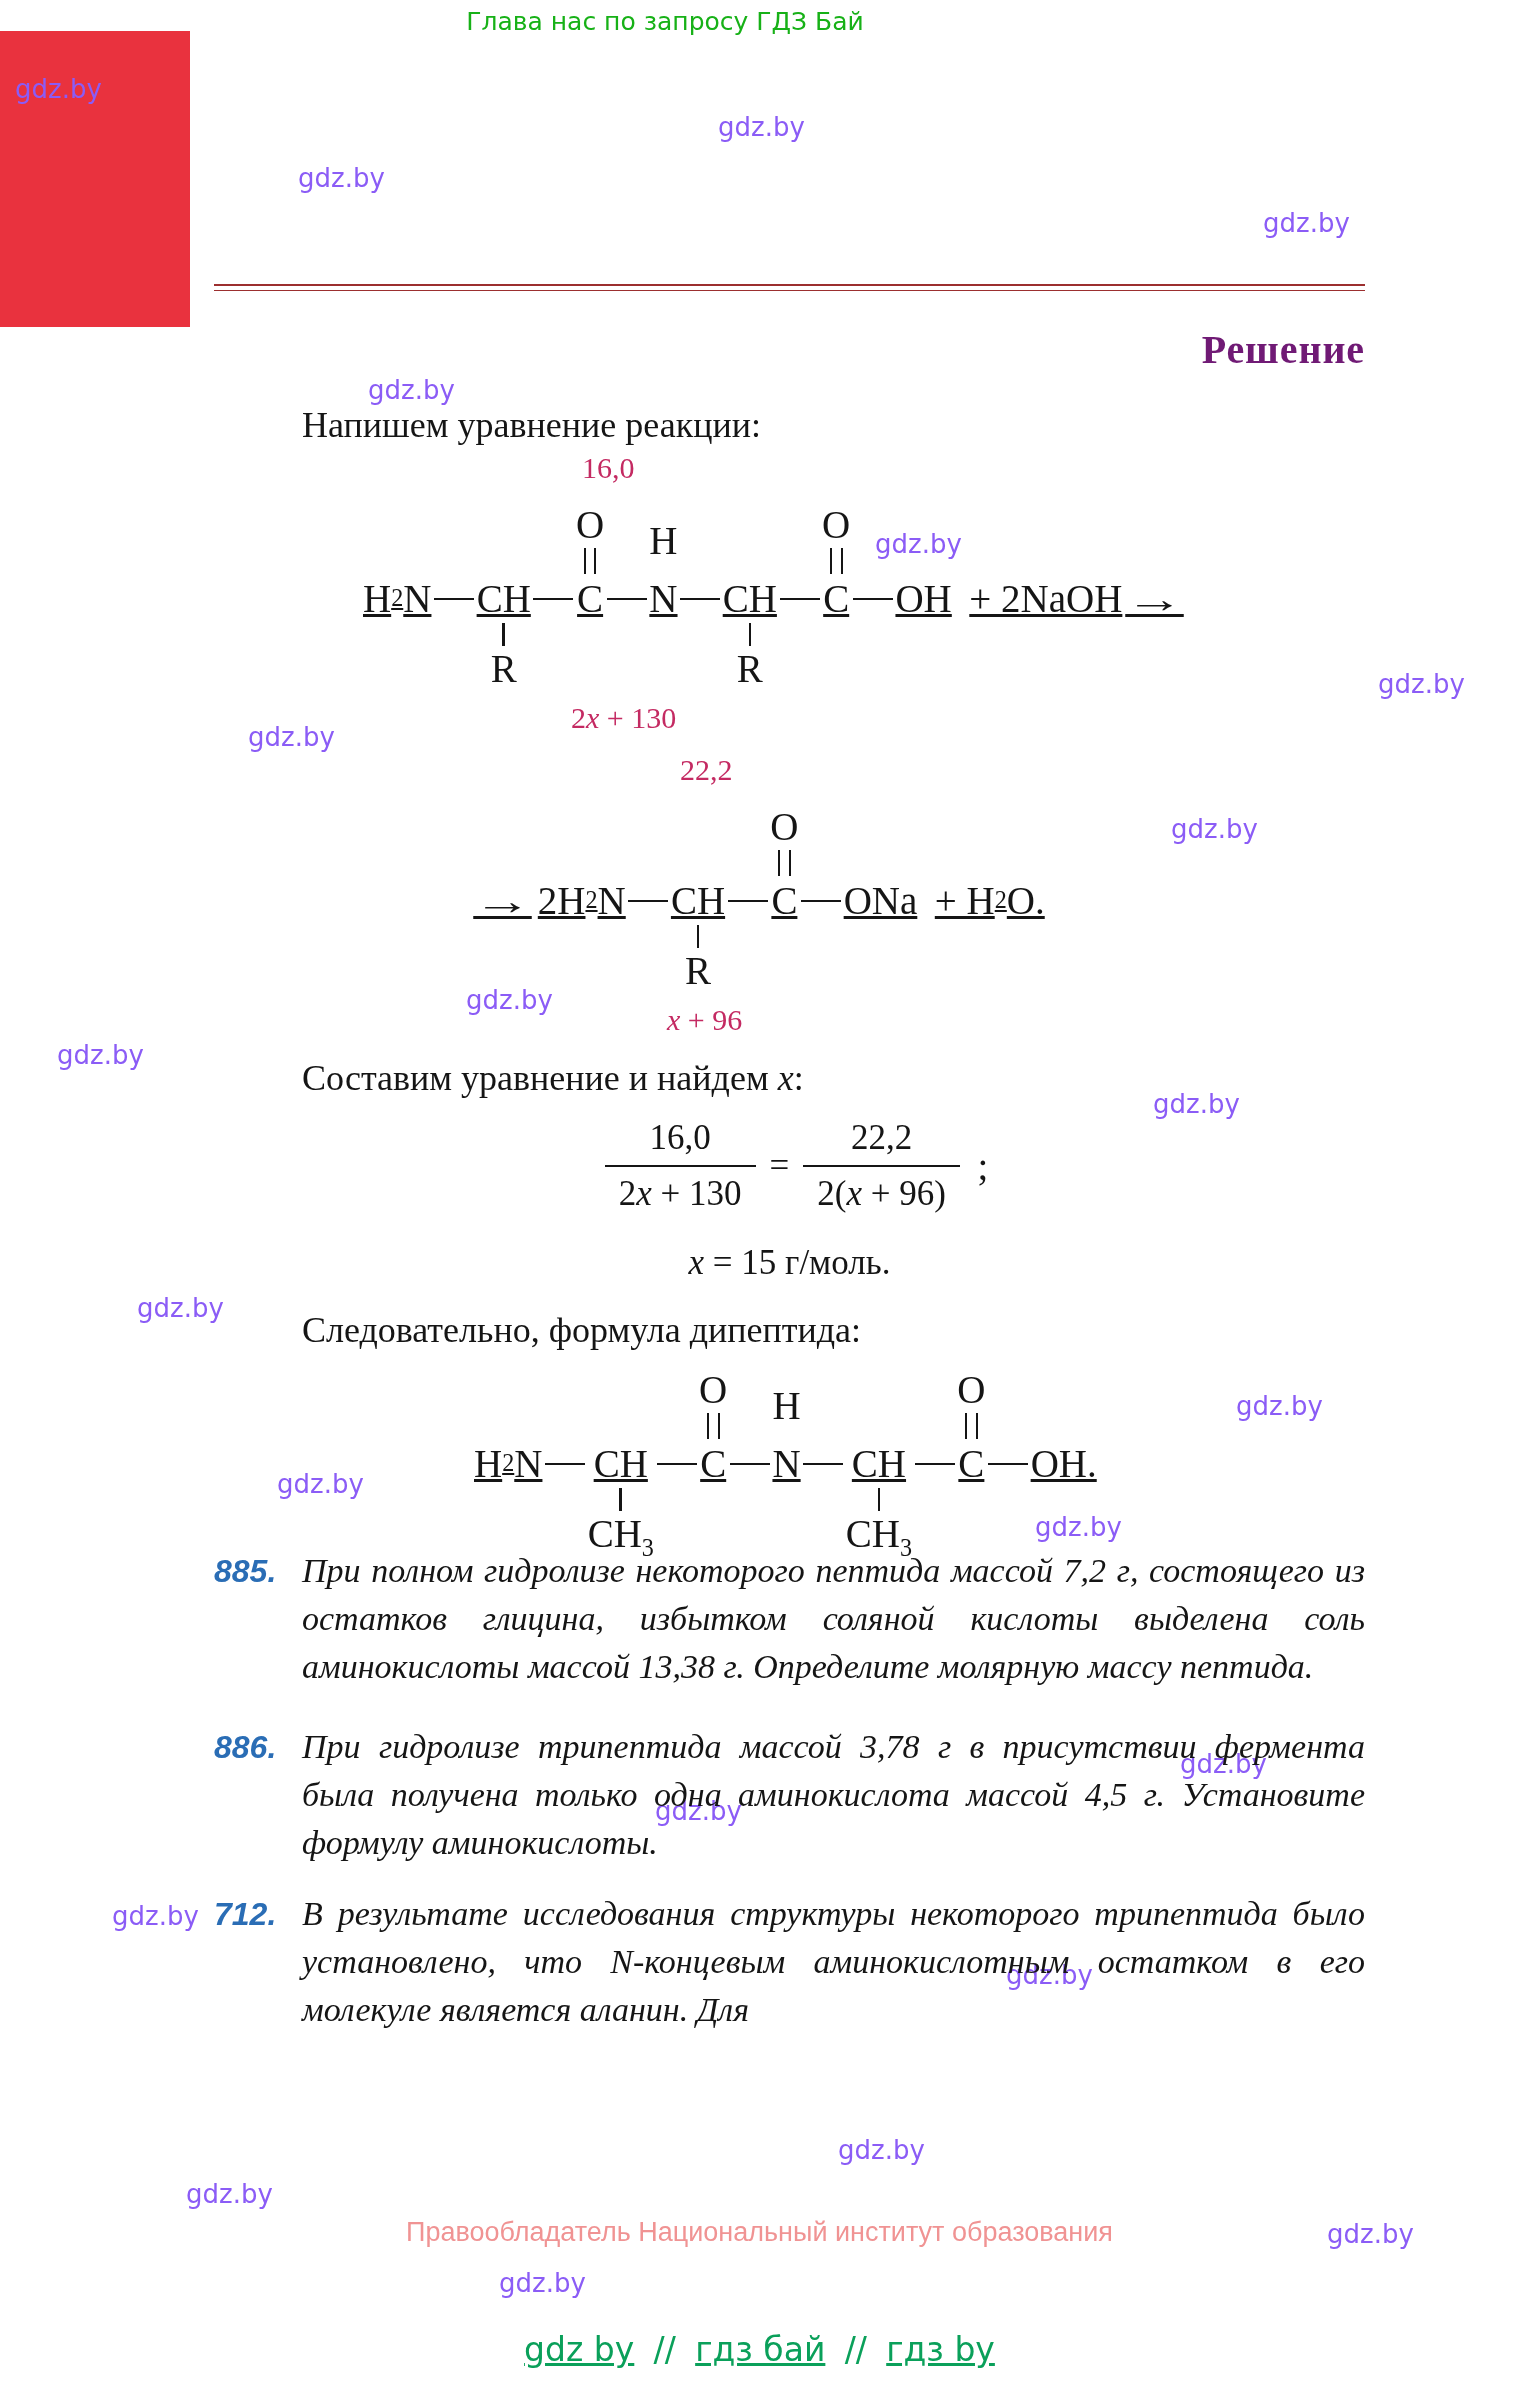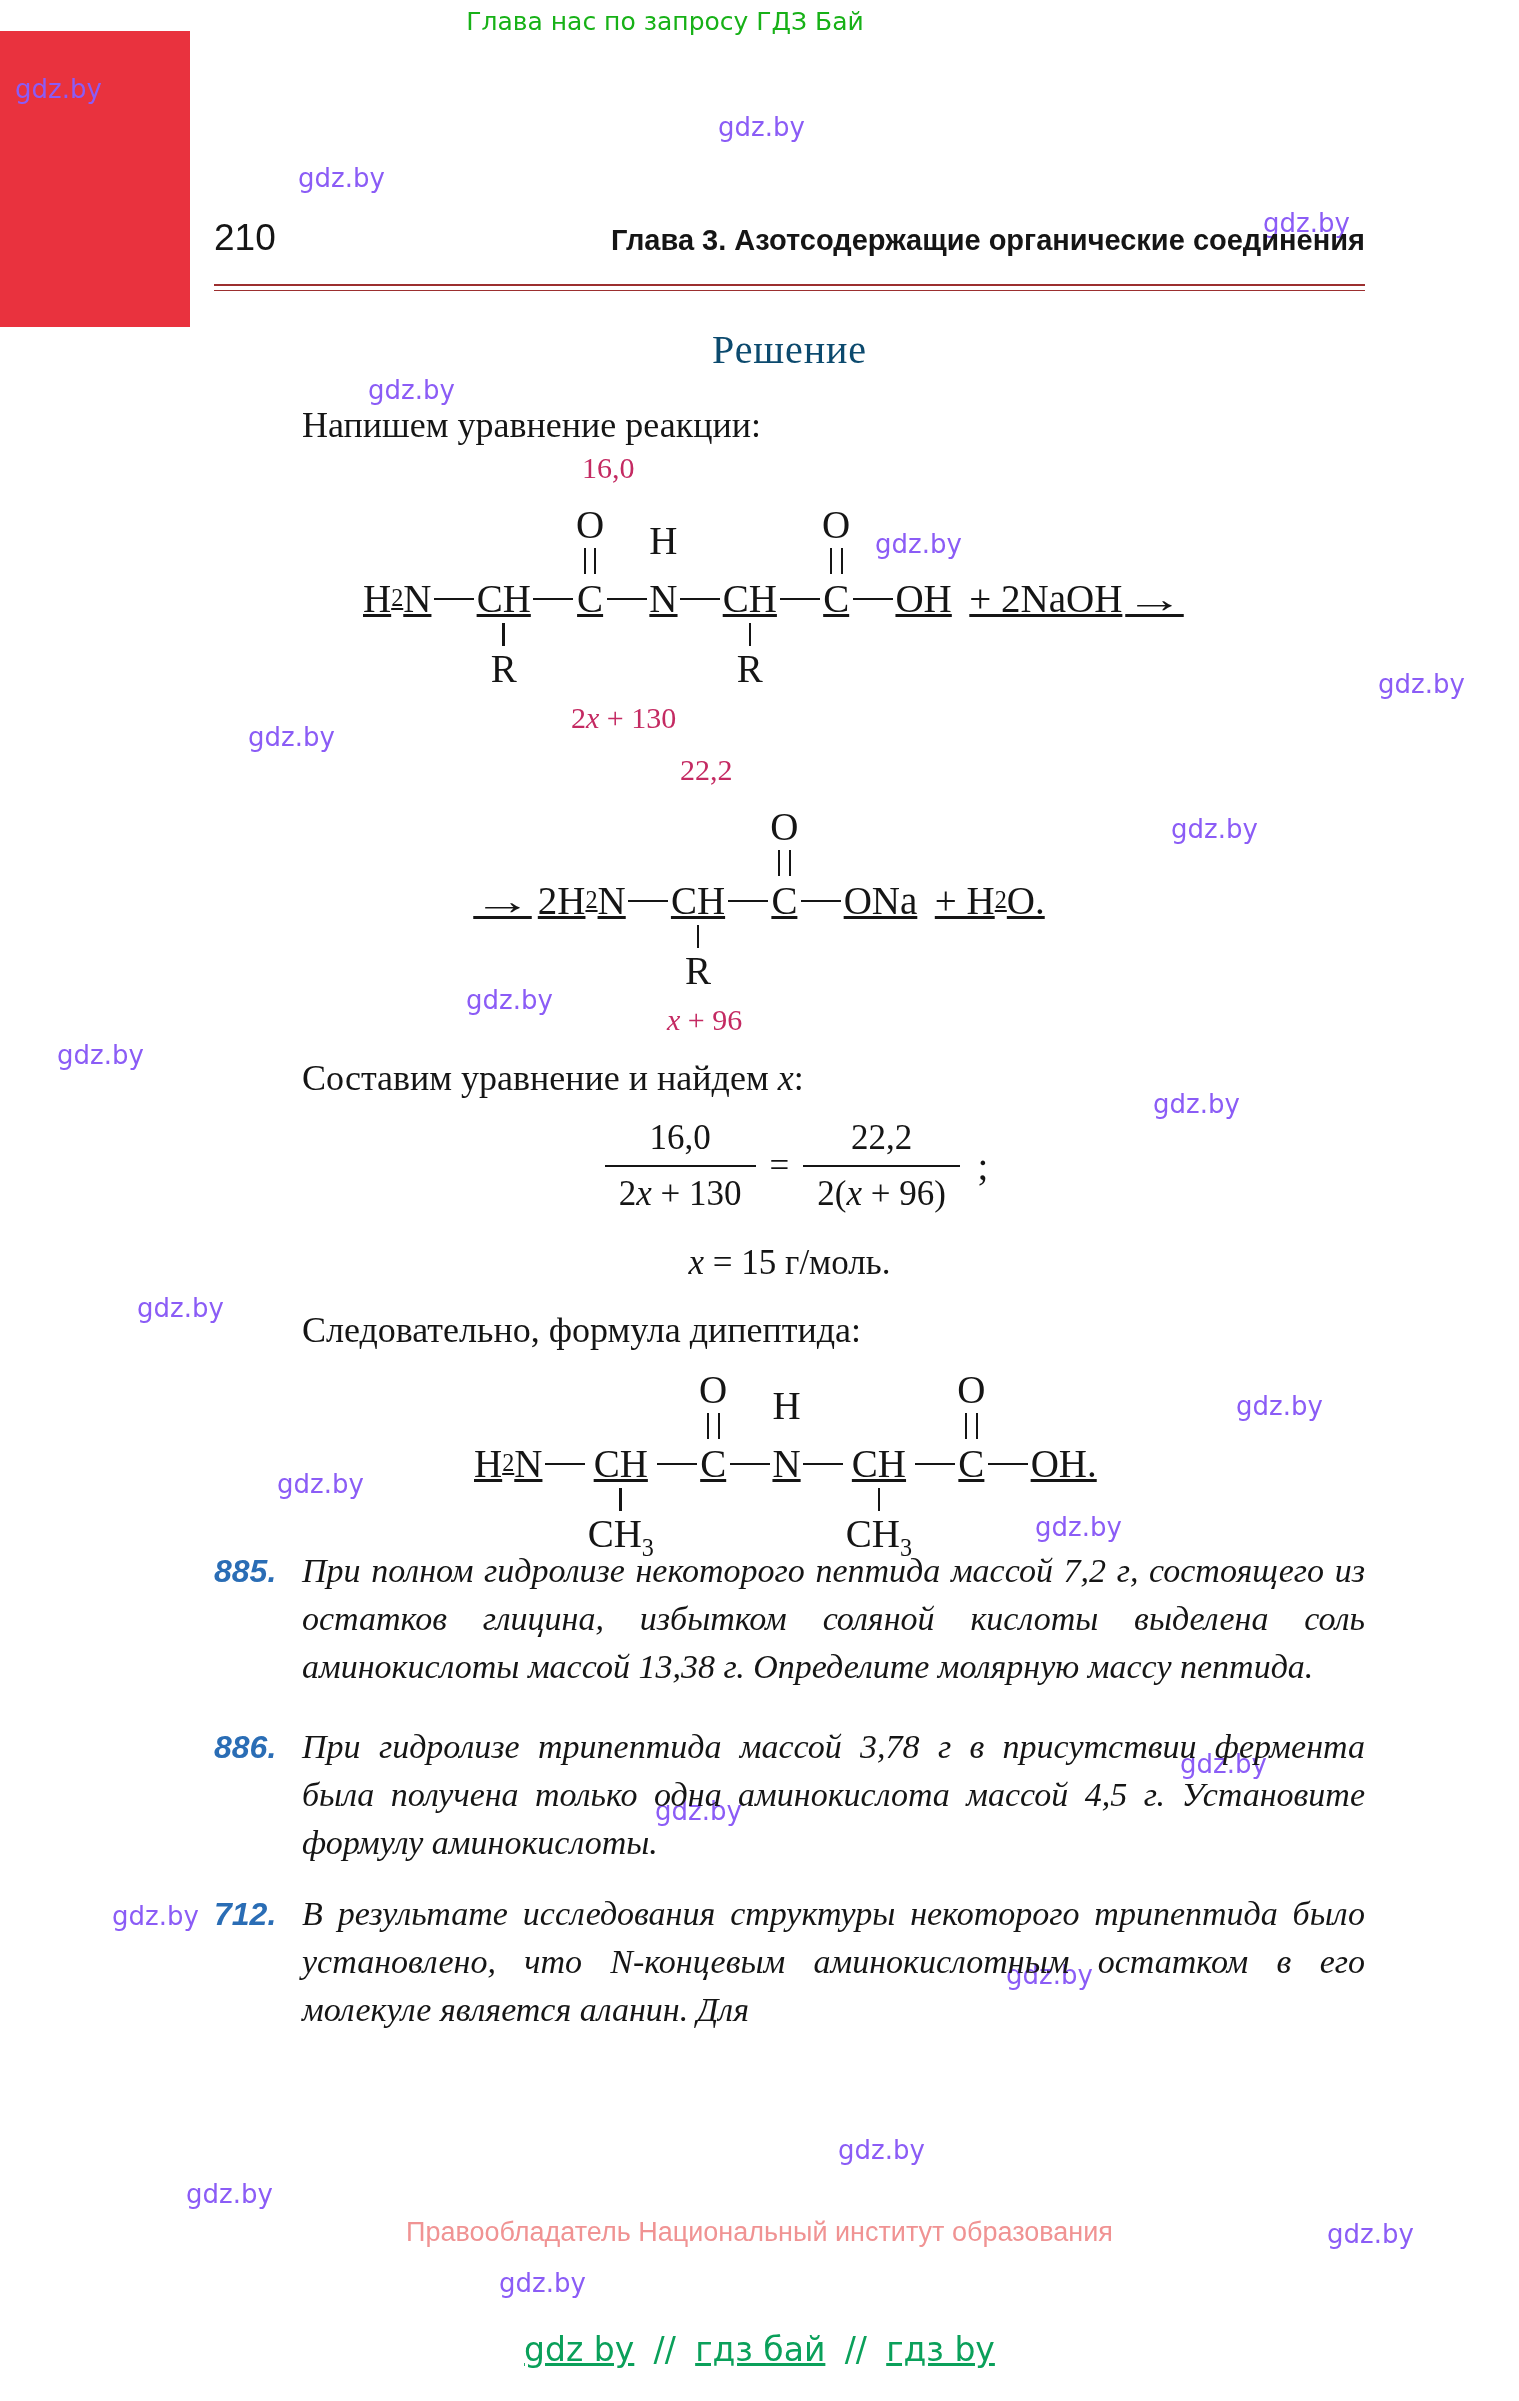--- a/index.html
+++ b/index.html
@@ -18,22 +18,22 @@
 
   
   .header-row { position:absolute; left:214px; top:217px; width:1151px;
                 display:flex; justify-content:space-between; align-items:baseline;
                 font-family:"Liberation Sans", sans-serif; }
   .page-num { font-size:37px; }
   .chapter  { font-size:29px; font-weight:bold; }
   .dbl-rule { position:absolute; left:214px; top:284px; width:1151px; height:4.4px;
               border-top:2.6px solid #9c2f2f; border-bottom:1.8px solid #9c2f2f; }
 
-  .sol-title { position:absolute; left:214px; top:326px; width:1151px; text-align:center;
-               font-size:40px; font-weight:normal; color:#0c4a6e; letter-spacing:0.9px; }
+  .sol-title { position:absolute; left:214px; top:326px; width:1151px; text-align:right;
+               font-size:40px; font-weight:bold; color:#701a75; letter-spacing:0.9px; }
 
   .para { position:absolute; font-size:36px; }
 
   
   .chem { position:absolute; }
   .chem-row { display:flex; font-size:39px; }
   .unit { display:flex; flex-direction:column; align-items:center; }
   .u-top { height:74px; display:flex; flex-direction:column; justify-content:flex-end; align-items:center; line-height:1; }
   .u-mid { height:49px; display:flex; align-items:center; justify-content:flex-end; white-space:pre; line-height:1;text-decoration:underline; }
   .u-bot { height:74px; display:flex; flex-direction:column; justify-content:flex-start; align-items:center; line-height:1; }
@@ -101,24 +101,20 @@
   <div class="wm" style="left:1035px;top:1512px">gdz.by</div>
   <div class="wm" style="left:1180px;top:1749px">gdz.by</div>
   <div class="wm" style="left:655px;top:1796px">gdz.by</div>
   <div class="wm" style="left:112px;top:1901px">gdz.by</div>
   <div class="wm" style="left:1006px;top:1960px">gdz.by</div>
   <div class="wm" style="left:838px;top:2135px">gdz.by</div>
   <div class="wm" style="left:186px;top:2179px">gdz.by</div>
   <div class="wm" style="left:1327px;top:2219px">gdz.by</div>
   <div class="wm" style="left:499px;top:2268px">gdz.by</div>
 
-  <div class="header-row">
-    <span class="page-num">210</span>
-    <span class="chapter">Глава 3. Азотсодержащие органические соединения</span>
-  </div>
   <div class="dbl-rule"></div>
 
   <div class="sol-title">Решение</div>
 
   <div class="para" style="left:302px;top:404px">Напишем уравнение реакции:</div>
 
   <div class="chem" style="left:363px;top:451px">
     <div class="chem-label" style="left:219px;top:0">16,0</div>
     <div class="chem-row" style="margin-top:49px">
       <div class="unit">

